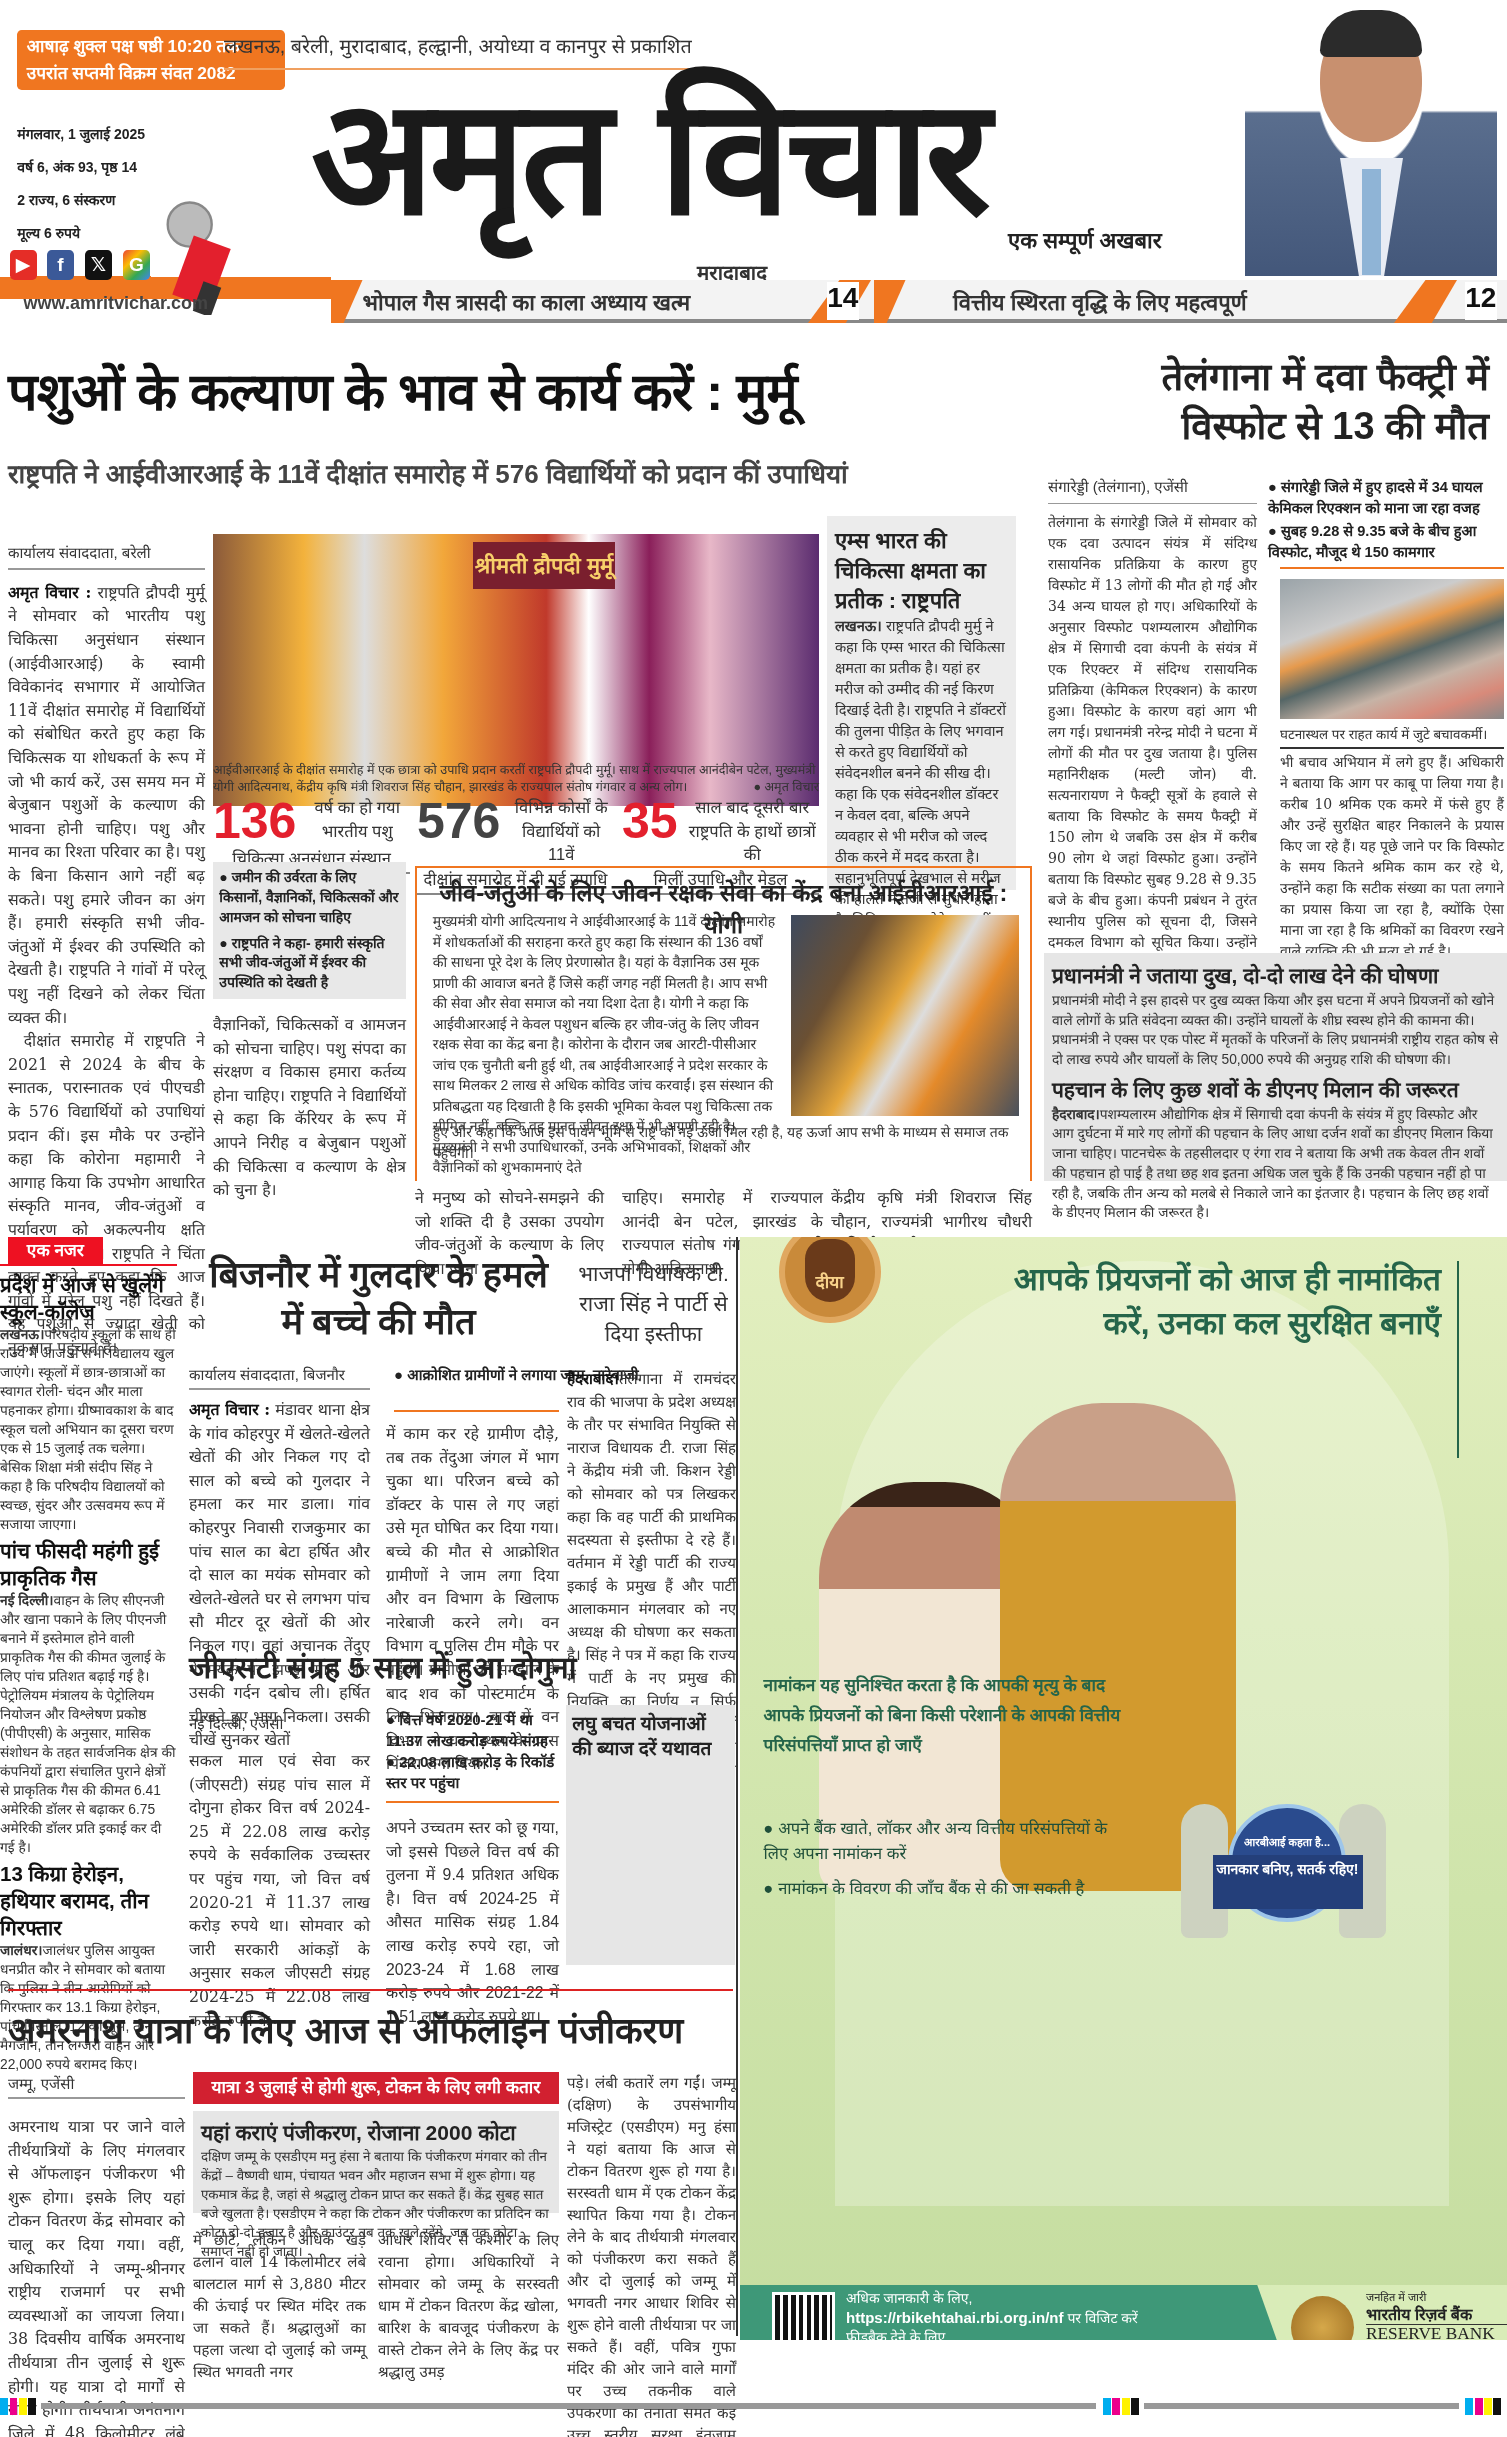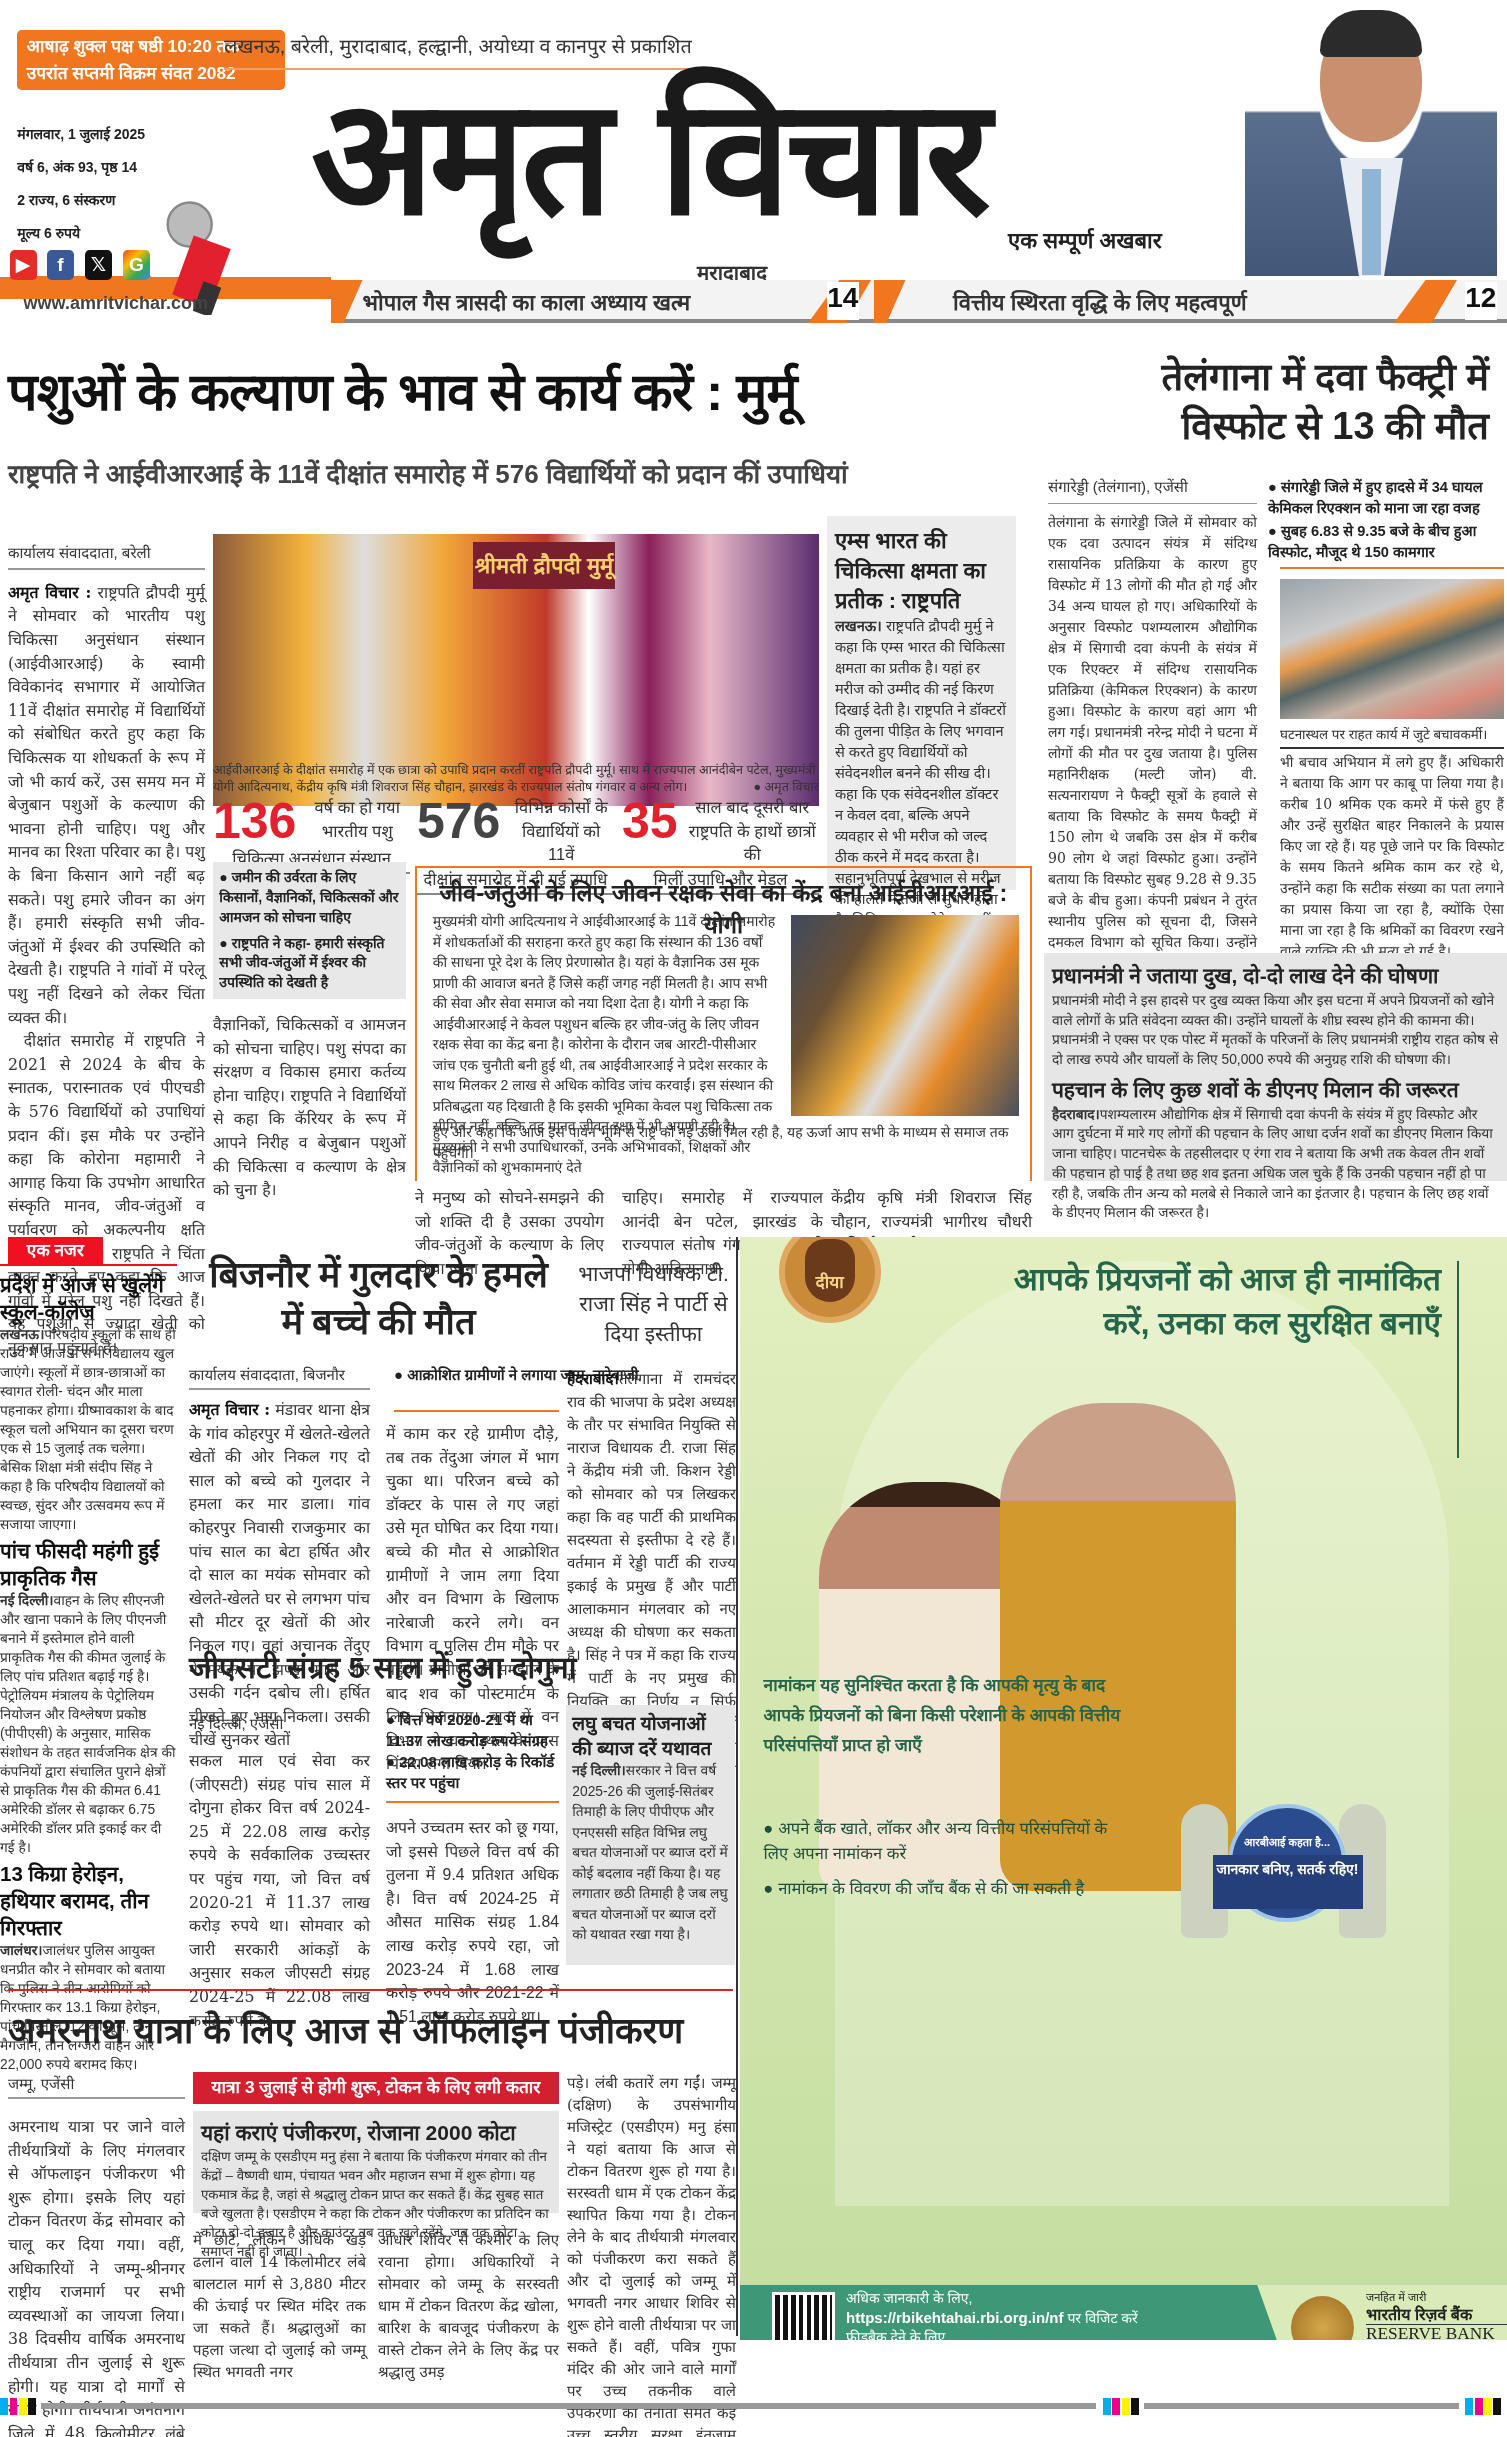--- a/index.html
+++ b/index.html
@@ -252,21 +252,21 @@
 </div>
 
 <div id="h-tel" class="abs cond">तेलंगाना में दवा फैक्ट्री में विस्फोट से 13 की मौत</div>
 <div id="tel-body1" class="abs">
   <div class="dateline cond" style="margin-top:-27.6px">संगारेड्डी (तेलंगाना), एजेंसी</div>
   <div style="height:1.6px;background:#999;margin:6.3px 0 7.9px"></div>
   <p class="body" style="font-size:14px;line-height:21px">तेलंगाना के संगारेड्डी जिले में सोमवार को एक दवा उत्पादन संयंत्र में संदिग्ध रासायनिक प्रतिक्रिया के कारण हुए विस्फोट में 13 लोगों की मौत हो गई और 34 अन्य घायल हो गए। अधिकारियों के अनुसार विस्फोट पशम्यलारम औद्योगिक क्षेत्र में सिगाची दवा कंपनी के संयंत्र में एक रिएक्टर में संदिग्ध रासायनिक प्रतिक्रिया (केमिकल रिएक्शन) के कारण हुआ। विस्फोट के कारण वहां आग भी लग गई। प्रधानमंत्री नरेन्द्र मोदी ने घटना में लोगों की मौत पर दुख जताया है। पुलिस महानिरीक्षक (मल्टी जोन) वी. सत्यनारायण ने फैक्ट्री सूत्रों के हवाले से बताया कि विस्फोट के समय फैक्ट्री में 150 लोग थे जबकि उस क्षेत्र में करीब 90 लोग थे जहां विस्फोट हुआ। उन्होंने बताया कि विस्फोट सुबह 9.28 से 9.35 बजे के बीच हुआ। कंपनी प्रबंधन ने तुरंत स्थानीय पुलिस को सूचना दी, जिसने दमकल विभाग को सूचित किया। उन्होंने बताया कि करीब 10 अग्निशमन गाड़ियों को मौके पर भेजा गया। राष्ट्रीय आपदा मोचन बल (एनडीआरएफ) और राज्य आपदा मोचन बल (एसडीआरएफ) के कर्मी</p>
 </div>
 <div id="tel-bullets" class="abs cond">
   <div>● <span>संगारेड्डी जिले में हुए हादसे में 34 घायल केमिकल रिएक्शन को माना जा रहा वजह</span></div>
-  <div style="margin-top:3.2px">● <span>सुबह 6.83 से 9.35 बजे के बीच हुआ विस्फोट, मौजूद थे 150 कामगार</span></div>
+  <div style="margin-top:3.2px">● <span>सुबह 9.28 से 9.35 बजे के बीच हुआ विस्फोट, मौजूद थे 150 कामगार</span></div>
 </div>
 <div id="tel-bullets-rule" class="abs"></div>
 <div id="photo-blast" class="abs"></div>
 <div id="blast-cap" class="abs cond">घटनास्थल पर राहत कार्य में जुटे बचावकर्मी।</div>
 <div id="blast-rule" class="abs"></div>
 <div id="tel-body2" class="abs">
   <p class="body" style="font-size:14px;line-height:21px">भी बचाव अभियान में लगे हुए हैं। अधिकारी ने बताया कि आग पर काबू पा लिया गया है। करीब 10 श्रमिक एक कमरे में फंसे हुए हैं और उन्हें सुरक्षित बाहर निकालने के प्रयास किए जा रहे हैं। यह पूछे जाने पर कि विस्फोट के समय कितने श्रमिक काम कर रहे थे, उन्होंने कहा कि सटीक संख्या का पता लगाने का प्रयास किया जा रहा है, क्योंकि ऐसा माना जा रहा है कि श्रमिकों का विवरण रखने वाले व्यक्ति की भी मृत्यु हो गई है।</p>
 </div>
 <div id="pm-box" class="abs cond">
   <h3>प्रधानमंत्री ने जताया दुख, दो-दो लाख देने की घोषणा</h3>
@@ -310,21 +310,20 @@
 </div>
 <div id="gst-rule" class="abs"></div>
 <div id="gst-c1" class="abs">
     <p class="body">सकल माल एवं सेवा कर (जीएसटी) संग्रह पांच साल में दोगुना होकर वित्त वर्ष 2024-25 में 22.08 लाख करोड़ रुपये के सर्वकालिक उच्चस्तर पर पहुंच गया, जो वित्त वर्ष 2020-21 में 11.37 लाख करोड़ रुपये था। सोमवार को जारी सरकारी आंकड़ों के अनुसार सकल जीएसटी संग्रह 2024-25 में 22.08 लाख करोड़ रुपये के</p>
   </div>
 <div id="gst-c2" class="abs">
     <p class="body cond" style="font-family:'Liberation Sans',sans-serif">अपने उच्चतम स्तर को छू गया, जो इससे पिछले वित्त वर्ष की तुलना में 9.4 प्रतिशत अधिक है। वित्त वर्ष 2024-25 में औसत मासिक संग्रह 1.84 लाख करोड़ रुपये रहा, जो 2023-24 में 1.68 लाख करोड़ रुपये और 2021-22 में 1.51 लाख करोड़ रुपये था।</p>
   </div>
 <div id="laghu" class="abs cond">
   <h4>लघु बचत योजनाओं की ब्याज दरें यथावत</h4>
-  <p><b>नई दिल्ली।</b><span>सरकार ने वित्त वर्ष 2025-26 की जुलाई-सितंबर तिमाही के लिए पीपीएफ और एनएससी सहित विभिन्न लघु बचत योजनाओं पर ब्याज दरों में कोई बदलाव नहीं किया है। यह लगातार छठी तिमाही है जब लघु बचत योजनाओं पर ब्याज दरों को यथावत रखा गया है।</span></p>
 </div>
 
 <div id="rule-red" class="abs"></div>
 <div id="amar-h" class="abs cond">अमरनाथ यात्रा के लिए आज से ऑफलाइन पंजीकरण</div>
 <div id="amar-date" class="abs cond">जम्मू, एजेंसी</div>
 <div id="amar-date-rule" class="abs"></div>
 <div id="amar-c1" class="abs">
     <p class="body">अमरनाथ यात्रा पर जाने वाले तीर्थयात्रियों के लिए मंगलवार से ऑफलाइन पंजीकरण भी शुरू होगा। इसके लिए यहां टोकन वितरण केंद्र सोमवार को चालू कर दिया गया। वहीं, अधिकारियों ने जम्मू-श्रीनगर राष्ट्रीय राजमार्ग पर सभी व्यवस्थाओं का जायजा लिया। 38 दिवसीय वार्षिक अमरनाथ तीर्थयात्रा तीन जुलाई से शुरू होगी। यह यात्रा दो मार्गों से संपन्न होगी। तीर्थयात्री अनंतनाग जिले में 48 किलोमीटर लंबे पारंपरिक नुनवान-पहलगाम मार्ग तथा गांदरबल जिले</p>
   </div>
 <div id="amar-red" class="abs cond">यात्रा 3 जुलाई से होगी शुरू, टोकन के लिए लगी कतार</div>

